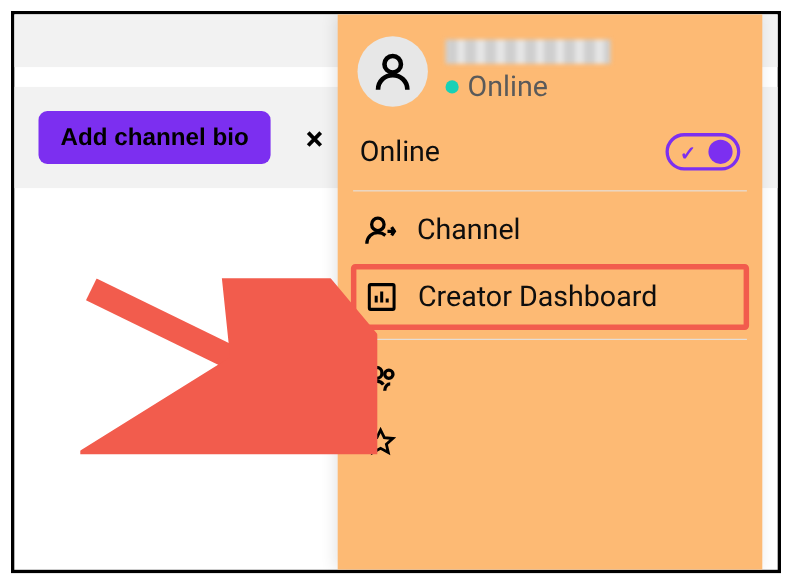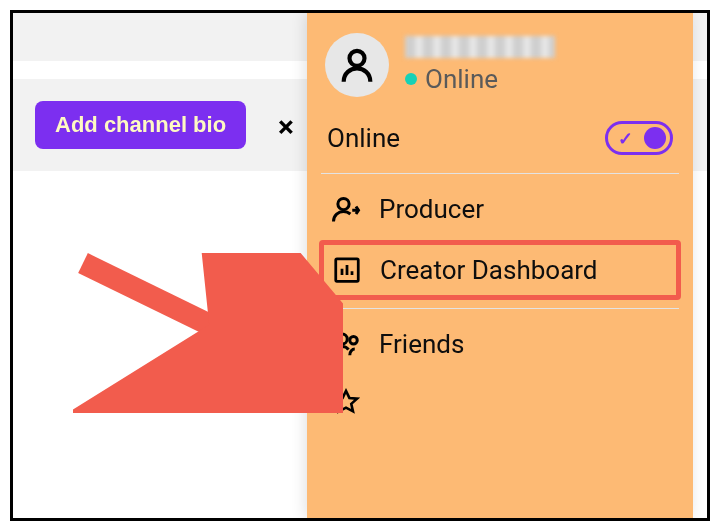--- a/index.html
+++ b/index.html
@@ -25,21 +25,21 @@
       background: #f2f2f2;
     }
     .gray-top { top: 0; height: 48px; }
     .gray-btnrow { top: 66px; height: 92px; }
     .add-bio-btn {
       position: absolute;
       left: 22px; top: 88px;
       height: 48px;
       padding: 0 20px;
       background: #7c2ff0;
-      color: #fef9c3;
+      color: #000000;
       border: none;
       border-radius: 8px;
       font-size: 22px;
       font-weight: 700;
       display: flex;
       align-items: center;
       cursor: pointer;
     }
     .close-x {
       position: absolute;
@@ -190,21 +190,21 @@
     <div class="divider"></div>
 
     <div class="menu-item">
       <span class="icon-slot">
         <svg width="30" height="30" viewBox="0 0 24 24" fill="none" stroke="#000" stroke-width="2.4">
           <circle cx="10" cy="8" r="4.5"></circle>
           <path d="M2 22c0-5 4-8 8-8 2 0 4 .8 5.5 2"></path>
           <path d="M17 13h5M20 10l2 3-2 3"></path>
         </svg>
       </span>
-      <span>Producer</span>
+      <span>Channel</span>
     </div>
 
 
     <div class="menu-item highlight">
       <span class="icon-slot">
         <svg width="30" height="30" viewBox="0 0 24 24" fill="none" stroke="#000" stroke-width="2.2">
           <rect x="3" y="3" width="18" height="18" rx="1"></rect>
           <path d="M8 16V11M12 16V8M16 16v-3"></path>
         </svg>
       </span>
@@ -215,21 +215,20 @@
 
     <div class="menu-item">
       <span class="icon-slot">
         <svg width="30" height="30" viewBox="0 0 24 24" fill="none" stroke="#000" stroke-width="2.4">
           <circle cx="9" cy="8" r="4"></circle>
           <path d="M2 22c0-4.5 3.5-8 7-8 2 0 4 1 5 2.5"></path>
           <circle cx="18" cy="9" r="3"></circle>
           <path d="M15 21c0-3 2-5 4-5"></path>
         </svg>
       </span>
-      <span>Friends</span>
     </div>
 
     <div class="menu-item">
       <span class="icon-slot">
         <svg width="28" height="28" viewBox="0 0 24 24" fill="none" stroke="#000" stroke-width="2.2">
           <path d="M12 2.5l2.9 6 6.6.6-5 4.5 1.5 6.4L12 16.8 6 20l1.5-6.4-5-4.5 6.6-.6z"></path>
         </svg>
       </span>
     </div>
   </div>

